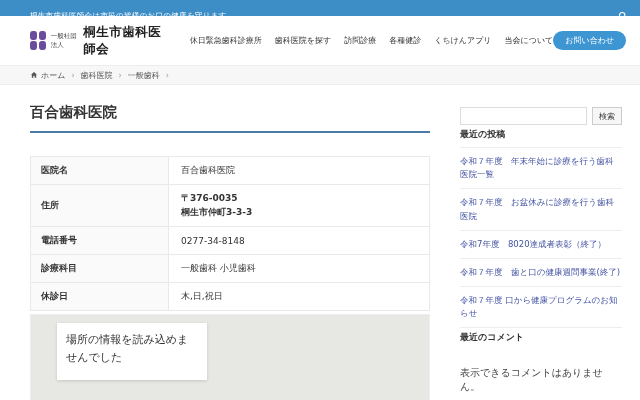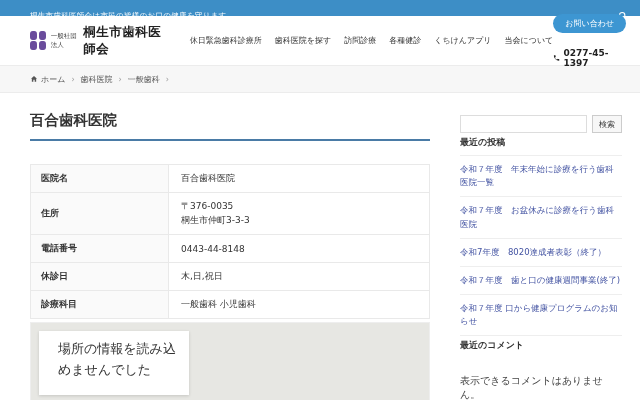--- a/index.html
+++ b/index.html
@@ -27,45 +27,45 @@
   .nav { display:flex; align-items:center; gap:13px; margin-left:20px; flex:1; }
   .nav a { font-size:8px; color:#333; text-decoration:none; white-space:nowrap; }
   .header-right { display:flex; flex-direction:column; align-items:flex-end; gap:15px; }
   .contact-btn { background:#3d96d2; color:#fff; font-size:8px; border:none;
     border-radius:11px; padding:4px 12px; cursor:pointer; white-space:nowrap; }
   .phone { display:flex; align-items:center; gap:3px; font-size:9px; font-weight:bold;
     color:#222; }
   .phone svg { width:8px; height:8px; }
 
   
-  .breadcrumb { height:28px; background:#f7f7f7; border-top:1px solid #ececec;
+  .breadcrumb { height:20px; background:#f7f7f7; border-top:1px solid #ececec;
     border-bottom:1px solid #ececec; display:flex; align-items:center;
     padding:0 30px; gap:6px; font-size:8px; color:#555; }
   .breadcrumb a { color:#555; text-decoration:none; display:flex; align-items:center; gap:3px; }
   .breadcrumb .sep { color:#999; font-size:8px; }
 
   
   .main { display:flex; padding:18px 0 0 30px; gap:30px; }
   .content { width:400px; }
   .page-title { font-size:14.5px; font-weight:bold; color:#333;
     border-bottom:2px solid #4a7ba6; padding-bottom:9px; }
 
   table.info { width:100%; border-collapse:collapse; margin-top:23px;
     border:1px solid #e6e6e6; }
   table.info th { width:138px; background:#fafafa; text-align:left;
     font-size:9px; font-weight:600; color:#333; padding:7px 10px;
     border:1px solid #e9e9e9; vertical-align:middle;margin-left:36px; }
   table.info td { font-size:9px; color:#333; padding:7px 12px;
     border:1px solid #e9e9e9; vertical-align:middle; }
-  table.info td span { display:block; line-height:1.5; }
+  table.info td span { display:block; line-height:1.5;font-weight:bold; }
 
   .map { margin-top:3px; height:126px; background:#e7e7e3; position:relative;
     border:1px solid #eee; }
-  .map-error { position:absolute; left:8px; top:8px; width:150px; background:#fff;
-    box-shadow:0 1px 3px rgba(0,0,0,.15); padding:8px 9px 14px 19px; font-size:13px;
+  .map-error { position:absolute; left:26px; top:8px; width:150px; background:#fff;
+    box-shadow:0 1px 3px rgba(0,0,0,.15); padding:8px 9px 14px 9px; font-size:11px;
     color:#333; line-height:1.6; }
 
   
   .sidebar { width:162px; padding-top:4px; }
   .search-row { display:flex; gap:5px; align-items:center; }
   .search-input { flex:1; height:18px; border:1px solid #ddd; background:#fff;
     font-size:8px; padding:0 5px; color:#333; }
   .search-submit { height:18px; background:#f7f7f7; border:1px solid #ccc;
     font-size:8px; color:#333; padding:0 6px; cursor:pointer; white-space:nowrap; }
   .widget-title { font-size:9px; font-weight:bold; color:#333; margin-top:3px;
@@ -107,26 +107,20 @@
     <nav class="nav">
       <a href="#">休日緊急歯科診療所</a>
       <a href="#">歯科医院を探す</a>
       <a href="#">訪問診療</a>
       <a href="#">各種健診</a>
       <a href="#">くちけんアプリ</a>
       <a href="#">当会について</a>
     </nav>
     <div class="header-right">
       <button class="contact-btn">お問い合わせ</button>
-      <span class="phone">
-        <svg viewBox="0 0 24 24" fill="#222">
-          <path d="M6.6 10.8c1.4 2.8 3.8 5.1 6.6 6.6l2.2-2.2c.3-.3.7-.4 1-.2 1.1.4 2.3.6 3.6.6.6 0 1 .4 1 1V20c0 .6-.4 1-1 1C10.8 21 3 13.2 3 3.9 3 3.4 3.4 3 4 3h3.5c.6 0 1 .4 1 1 0 1.2.2 2.4.6 3.6.1.3 0 .7-.2 1l-2.3 2.2z"></path>
-        </svg>
-        <span>0277-45-1397</span>
-      </span>
     </div>
   </div>
 
   <div class="breadcrumb">
     <a href="#">
       <svg width="8" height="8" viewBox="0 0 24 24" fill="#555">
         <path d="M12 3l9 8h-2.5v9h-4.5v-6h-4v6H5.5v-9H3z"></path>
       </svg>
       <span>ホーム</span>
     </a>
@@ -150,29 +144,29 @@
         </tr>
         <tr>
           <th>住所</th>
           <td>
             <span>〒376-0035</span>
             <span>桐生市仲町3-3-3</span>
           </td>
         </tr>
         <tr>
           <th>電話番号</th>
-          <td>0443-44-8148</td>
+          <td>0277-34-8148</td>
+        </tr>
+        <tr>
+          <th>診療科目</th>
+          <td>一般歯科 小児歯科</td>
         </tr>
         <tr>
           <th>休診日</th>
           <td>木,日,祝日</td>
-        </tr>
-        <tr>
-          <th>診療科目</th>
-          <td>一般歯科 小児歯科</td>
         </tr>
       </tbody>
         </table>
 
       <div class="map">
         <div class="map-error">場所の情報を読み込めませんでした</div>
       </div>
     </div>
 
     <div class="sidebar">

